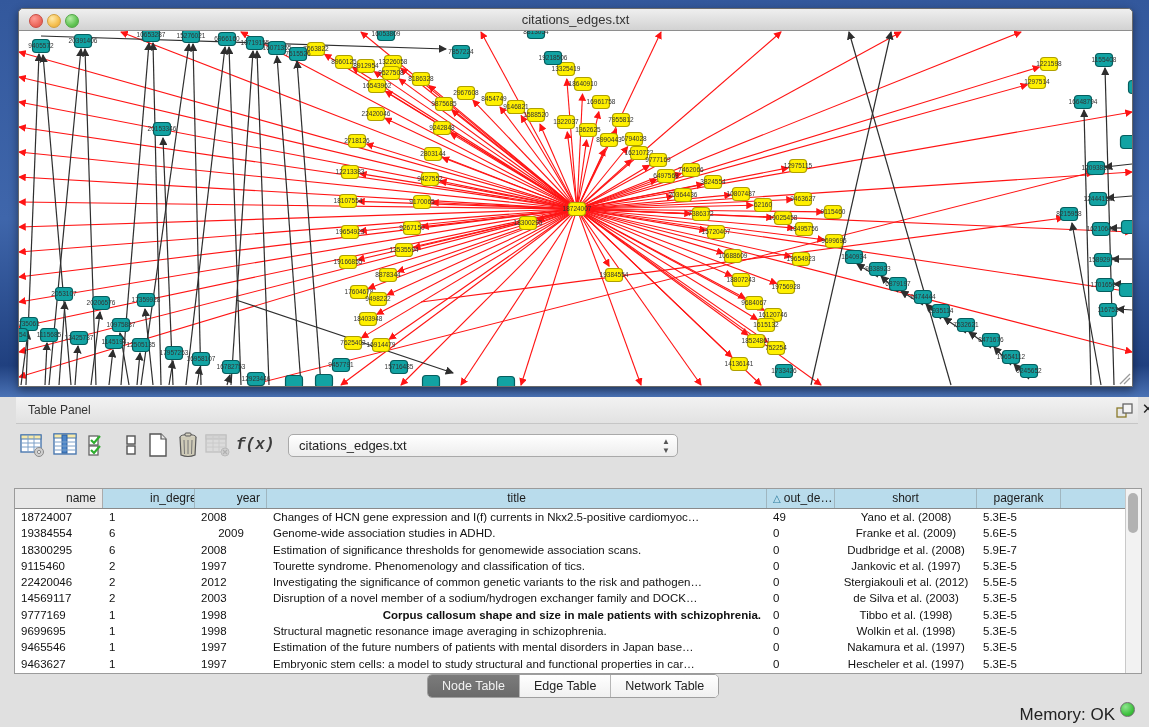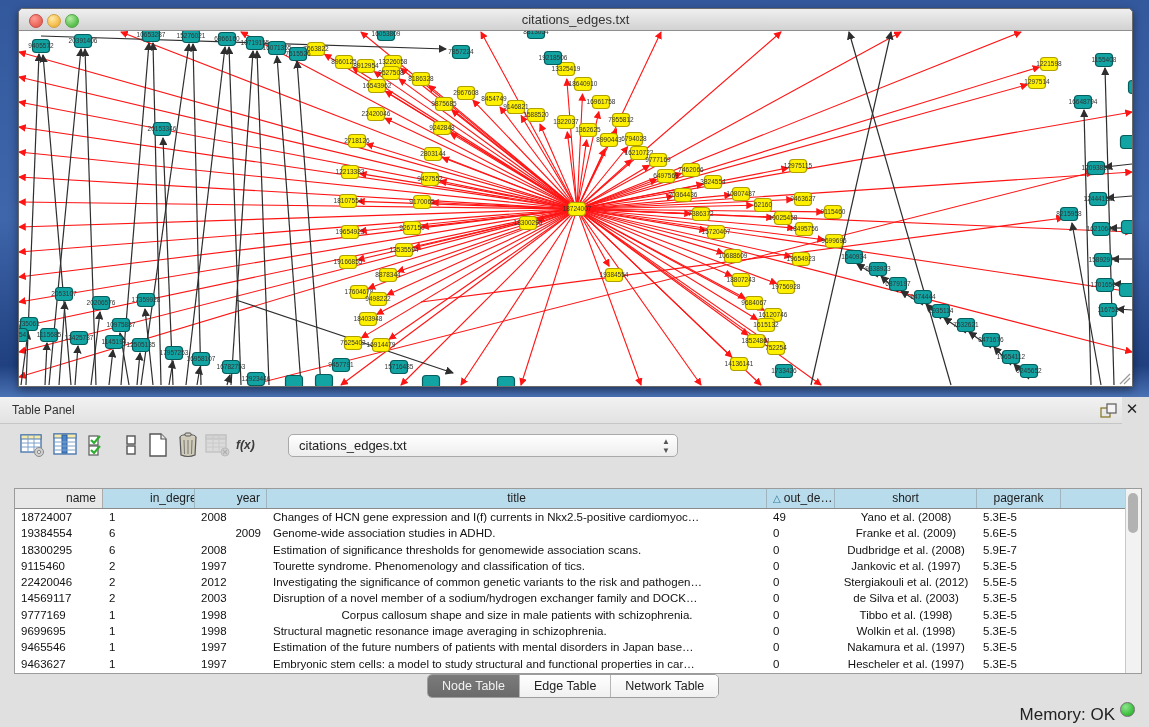--- a/index.html
+++ b/index.html
@@ -17,31 +17,31 @@
             border-radius:5px 5px 0 0;}
   .titlebar .title{position:absolute;left:0;right:0;top:3px;text-align:center;
             font-size:13px;color:#333;}
   .tl{position:absolute;top:5px;width:12px;height:12px;border-radius:50%;}
   .tl.r{left:10px;background:radial-gradient(circle at 35% 30%,#ff9d95,#ec6a5e 60%,#d9504a);border:1px solid #c84b43;}
   .tl.y{left:28px;background:radial-gradient(circle at 35% 30%,#ffe9a8,#f5bf4f 60%,#dfa33a);border:1px solid #d2a03e;}
   .tl.g{left:46px;background:radial-gradient(circle at 35% 30%,#b5eda6,#61c454 60%,#4aa83f);border:1px solid #53a648;}
   .canvas{position:absolute;left:0;top:22px;width:1113px;height:355px;background:#fff;overflow:hidden;}
   
   .tpanel{position:absolute;left:0;top:397px;width:1149px;height:330px;background:#e0e0e0;}
-  .tpanel-head{position:absolute;left:0;top:0;width:1122px;height:26px;
+  .tpanel-head{position:absolute;left:16px;top:0;width:1122px;height:26px;
                background:linear-gradient(#f2f2f2,#e2e2e2);border-bottom:1px solid #c6c6c6;}
   .tpanel-title{position:absolute;left:12px;top:6px;font-size:12px;color:#333;}
   .float-btn{position:absolute;left:1100px;top:6px;width:18px;height:15px;cursor:pointer;}
   .close-btn{position:absolute;left:1124px;top:4px;width:16px;height:16px;font-size:15px;
              font-weight:bold;color:#222;text-align:center;line-height:16px;cursor:pointer;}
   
   .toolbar{position:absolute;left:0;top:26px;width:1149px;height:50px;}
   .tb-icon{position:absolute;top:9px;width:26px;height:26px;cursor:pointer;}
-  .fx{font-family:Liberation Sans, sans-serif;font-style:italic;font-weight:bold;
-      font-size:12px;color:#3c3c3c;line-height:26px;}
+  .fx{font-family:Liberation Mono, monospace;font-style:italic;font-weight:bold;
+      font-size:16px;color:#3c3c3c;line-height:26px;}
   .selectbox{position:absolute;left:288px;top:11px;width:390px;height:23px;
              background:linear-gradient(#ffffff,#ededed);border:1px solid #a9a9a9;border-radius:5px;
              font-size:13px;color:#222;line-height:22px;padding-left:10px;box-sizing:border-box;cursor:pointer;}
   .selectbox .arrows{position:absolute;right:7px;top:2px;font-size:8px;color:#555;line-height:9px;text-align:center;}
   
   .tbl{position:absolute;left:14px;top:91px;width:1126px;height:184px;background:#fff;
        border:1px solid #9b9b9b;overflow:hidden;}
   .thead{position:absolute;left:0;top:0;right:15px;height:19px;background:#b9dcec;
          border-bottom:1px solid #8a8a8a;display:flex;}
   .th{box-sizing:border-box;border-right:1px solid #9fb6c0;font-size:12px;color:#1c1c1c;
@@ -830,21 +830,21 @@
           <div class="td" style="width: 92px; text-align: left;">1</div>
           <div class="td" style="width: 72px; text-align: left;">2008</div>
           <div class="td" style="width: 500px; text-align: left;">Changes of HCN gene expression and I(f) currents in Nkx2.5-positive cardiomyoc…</div>
           <div class="td" style="width: 68px; text-align: left;">49</div>
           <div class="td" style="width: 142px; text-align: center;">Yano et al. (2008)</div>
           <div class="td" style="width: 84px; text-align: left;">5.3E-5</div>
         </div>
         <div class="tr">
           <div class="td" style="width: 88px; text-align: left;">19384554</div>
           <div class="td" style="width: 92px; text-align: left;">6</div>
-          <div class="td" style="width: 72px; text-align: right;">2009</div>
+          <div class="td" style="width: 72px; text-align: center;">2009</div>
           <div class="td" style="width: 500px; text-align: left;">Genome-wide association studies in ADHD.</div>
           <div class="td" style="width: 68px; text-align: left;">0</div>
           <div class="td" style="width: 142px; text-align: center;">Franke et al. (2009)</div>
           <div class="td" style="width: 84px; text-align: left;">5.6E-5</div>
         </div>
         <div class="tr">
           <div class="td" style="width: 88px; text-align: left;">18300295</div>
           <div class="td" style="width: 92px; text-align: left;">6</div>
           <div class="td" style="width: 72px; text-align: left;">2008</div>
           <div class="td" style="width: 500px; text-align: left;">Estimation of significance thresholds for genomewide association scans.</div>
@@ -876,21 +876,21 @@
           <div class="td" style="width: 72px; text-align: left;">2003</div>
           <div class="td" style="width: 500px; text-align: left;">Disruption of a novel member of a sodium/hydrogen exchanger family and DOCK…</div>
           <div class="td" style="width: 68px; text-align: left;">0</div>
           <div class="td" style="width: 142px; text-align: center;">de Silva et al. (2003)</div>
           <div class="td" style="width: 84px; text-align: left;">5.3E-5</div>
         </div>
         <div class="tr">
           <div class="td" style="width: 88px; text-align: left;">9777169</div>
           <div class="td" style="width: 92px; text-align: left;">1</div>
           <div class="td" style="width: 72px; text-align: left;">1998</div>
-          <div class="td" style="width: 500px; text-align: center;">Corpus callosum shape and size in male patients with schizophrenia.</div>
+          <div class="td" style="width: 500px; text-align: right; font-weight: bold;">Corpus callosum shape and size in male patients with schizophrenia.</div>
           <div class="td" style="width: 68px; text-align: left;">0</div>
           <div class="td" style="width: 142px; text-align: center;">Tibbo et al. (1998)</div>
           <div class="td" style="width: 84px; text-align: left;">5.3E-5</div>
         </div>
         <div class="tr">
           <div class="td" style="width: 88px; text-align: left;">9699695</div>
           <div class="td" style="width: 92px; text-align: left;">1</div>
           <div class="td" style="width: 72px; text-align: left;">1998</div>
           <div class="td" style="width: 500px; text-align: left;">Structural magnetic resonance image averaging in schizophrenia.</div>
           <div class="td" style="width: 68px; text-align: left;">0</div>

